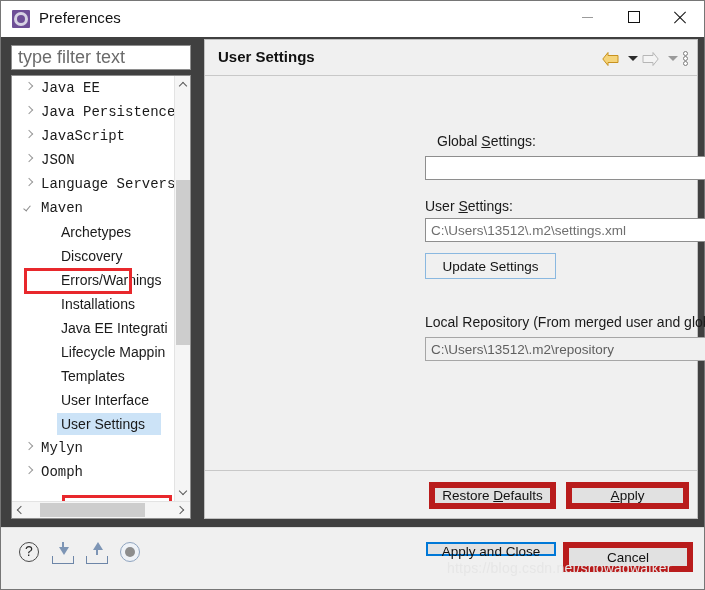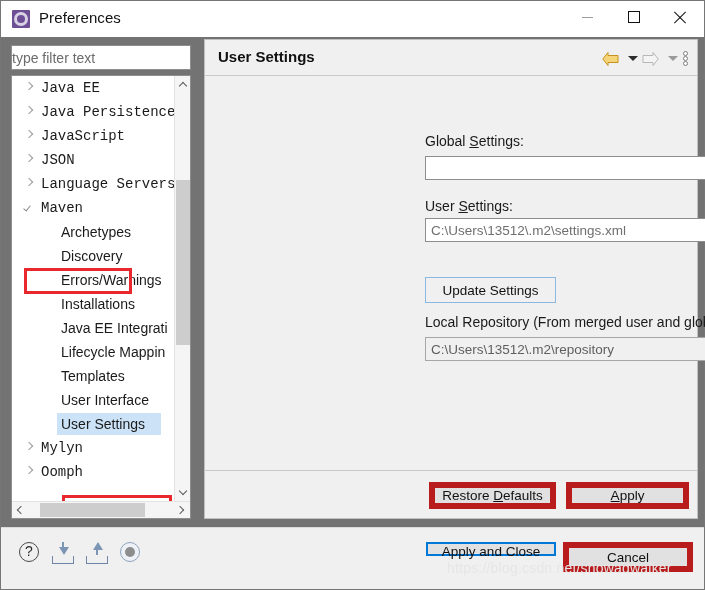--- a/index.html
+++ b/index.html
@@ -14,21 +14,21 @@
     font-size: 13px;
     color: #000000;
     overflow: hidden;
   }
 
   #dialog {
     position: absolute;
     left: 0; top: 0;
     width: 705px;
     height: 590px;
-    background: #737373;
+    background: #404040;
     border: 1px solid #767676;
     box-sizing: border-box;
   }
 
   
   #titlebar {
     position: absolute;
     left: 0; top: 0;
     width: 703px;
     height: 36px;
@@ -98,23 +98,23 @@
 
   
   #filter-box {
     position: absolute;
     left: 10px; top: 44px;
     width: 180px; height: 25px;
     border: 1px solid #8e8e8e;
     background: #ffffff;
     box-sizing: border-box;
     font-family: "Liberation Sans", sans-serif;
-    font-size: 14px;
+    font-size: 18px;
     color: #6b6b6b;
-    padding: 0 0 0 0;
+    padding: 0 0 0 6px;
     line-height: 23px;
     outline: none;
   }
   #filter-box::placeholder { color: #6b6b6b; opacity: 1; }
 
   #tree-panel {
     position: absolute;
     left: 10px; top: 74px;
     width: 180px; height: 444px;
     border: 1px solid #8e8e8e;
@@ -372,26 +372,26 @@
     cursor: default;
     white-space: nowrap;
     padding: 0;
   }
   .btn.flat { background: #f0f0f0; border: 1px solid #8ab8e0; }
   .btn.focus-blue {
     border: 2px solid #0078d7;
     background: #e1e1e1;
   }
 
-  #lbl-global   { left: 220px; top: 93px; }
+  #lbl-global   { left: 232px; top: 93px; }
   #inp-global   { left: 220px; top: 116px; width: 391px; }
 
   #lbl-user     { left: 220px; top: 158px; }
   #inp-user     { left: 220px; top: 178px; width: 391px; }
-  #btn-update   { left: 220px; top: 213px; width: 131px; height: 26px; margin-top: 24px; }
+  #btn-update   { left: 220px; top: 213px; width: 131px; height: 26px; }
 
   #lbl-localrepo{ left: 220px; top: 274px; }
   #inp-localrepo{ left: 220px; top: 297px; width: 391px; }
 
   #panel-footer {
     position: absolute;
     left: 0; bottom: 0;
     width: 492px;
     height: 48px;
     border-top: 1px solid #c8c8c8;

